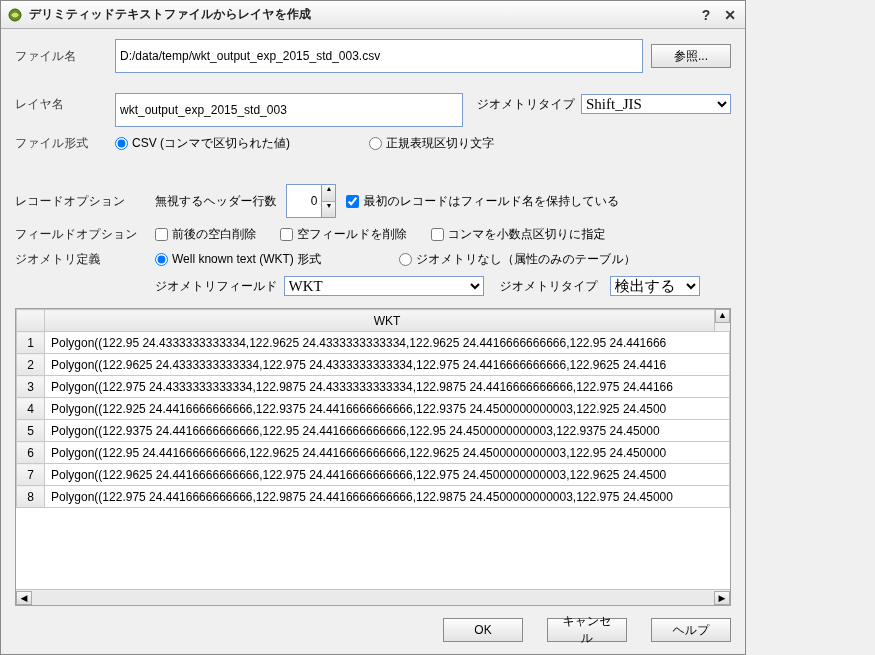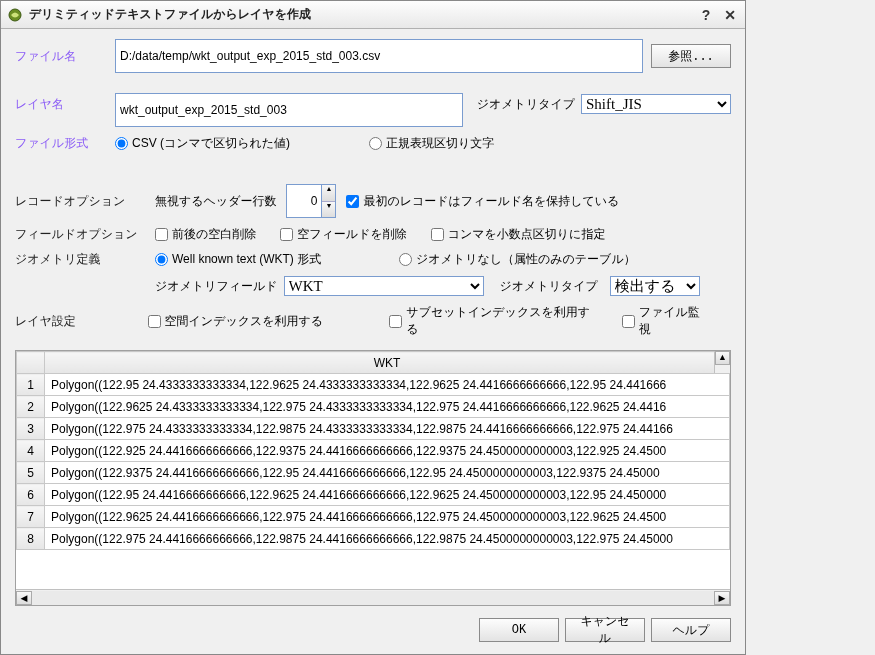--- a/index.html
+++ b/index.html
@@ -59,21 +59,21 @@
     flex-direction: column;
     overflow: hidden;
   }
   .row {
     display: flex;
     align-items: center;
     margin-bottom: 8px;
   }
   .lbl-col {
     width: 100px;
-    color: #8b5cf6;
+    color: #404040;
   }
   .lbl-col2 {
     width: 140px;
     color: #222;
   }
   input[type="text"] {
     height: 20px;
     border: 1px solid #7a9ccf;
     padding: 16px 4px;
     font-family: inherit;
@@ -84,21 +84,21 @@
     height: 20px;
     border: 1px solid #7a9ccf;
     font-family: Liberation Serif, serif;
     font-size: 15px;
     background: #fff;
   }
   .btn {
     height: 24px;
     background: linear-gradient(#fdfdfd, #e3e3e3);
     border: 1px solid #8a8a8a;
-    font-family: Liberation Mono, monospace;
+    font-family: Liberation Sans, sans-serif;
     font-size: 12px;
     padding: 0 14px;
     cursor: default;
     display: inline-flex;
     align-items: center;
     justify-content: center;
   }
   .btn-wide { width: 80px; justify-content: center; }
   .radio, .check {
     display: inline-flex;
@@ -200,21 +200,21 @@
   .vscroll-corner .arrow {
     height: 14px;
     background: linear-gradient(#f8f8f8,#ddd);
     border: 1px solid #aaa;
     font-size: 9px;
     text-align: center;
   }
   .footer-btns {
     display: flex;
     justify-content: flex-end;
-    gap: 6px;
+    gap: 24px;
     padding-top: 12px;
   }
   .gap { height: 24px; }
 </style>
 </head>
 <body>
 
 <div class="window">
 
   <div class="titlebar">
@@ -309,35 +309,20 @@
       <span>ジオメトリフィールド</span>
       <select style="width:200px; margin:0 16px 0 6px">
         <option>WKT</option>
       </select>
       <span>ジオメトリタイプ</span>
       <select style="width:90px; margin-left:12px">
         <option>検出する</option>
       </select>
     </div>
 
-    <div class="row">
-      <div class="lbl-col2">レイヤ設定</div>
-      <label class="check" style="width:230px">
-        <input type="checkbox" style="">
-        <span>空間インデックスを利用する</span>
-      </label>
-      <label class="check" style="width:220px">
-        <input type="checkbox" style="">
-        <span>サブセットインデックスを利用する</span>
-      </label>
-      <label class="check">
-        <input type="checkbox" style="">
-        <span>ファイル監視</span>
-      </label>
-    </div>
 
     <div class="table-wrap">
       <div class="table-scroll">
         <table>
           <colgroup>
               <col style="width:28px">
               <col>
             </colgroup>
           <thead>
             <tr>

